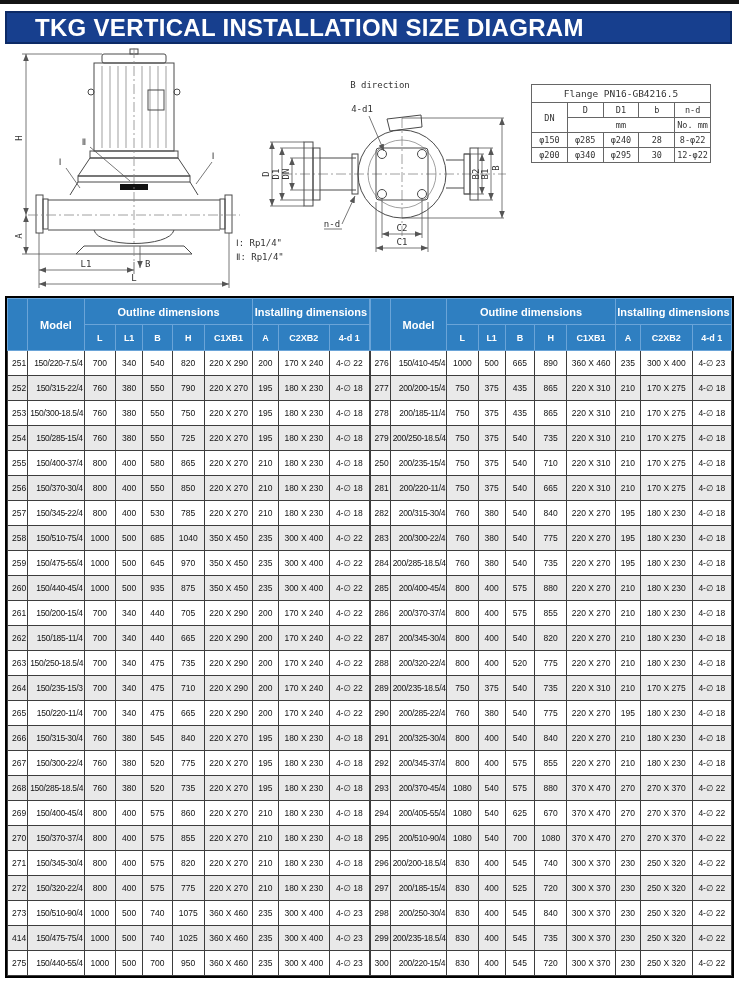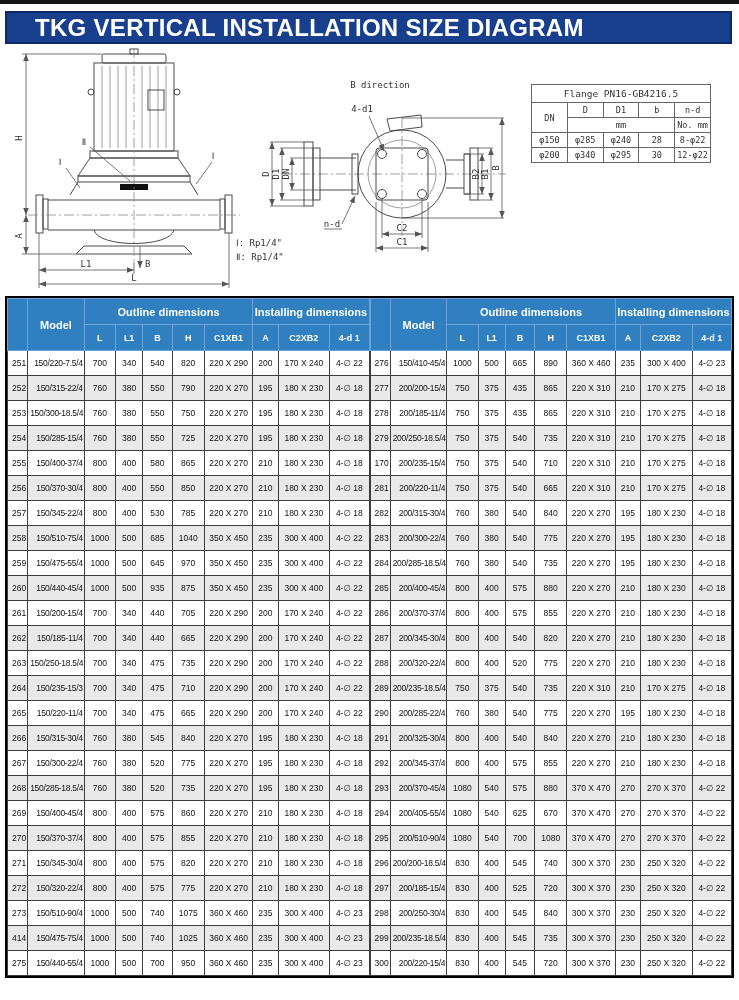--- a/index.html
+++ b/index.html
@@ -623,21 +623,21 @@
           <td>750</td>
           <td>375</td>
           <td>540</td>
           <td>735</td>
           <td>220 X 310</td>
           <td>210</td>
           <td>170 X 275</td>
           <td>4-∅ 18</td>
         </tr>
         <tr>
-          <td class="no">170</td>
+          <td class="no">250</td>
           <td class="model">200/235-15/4</td>
           <td>750</td>
           <td>375</td>
           <td>540</td>
           <td>710</td>
           <td>220 X 310</td>
           <td>210</td>
           <td>170 X 275</td>
           <td>4-∅ 18</td>
         </tr>

